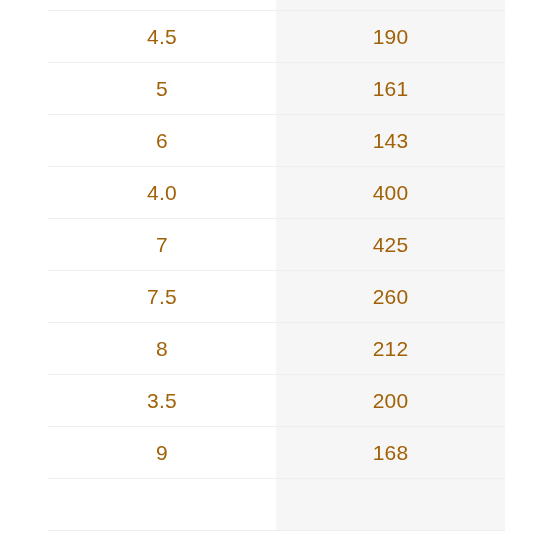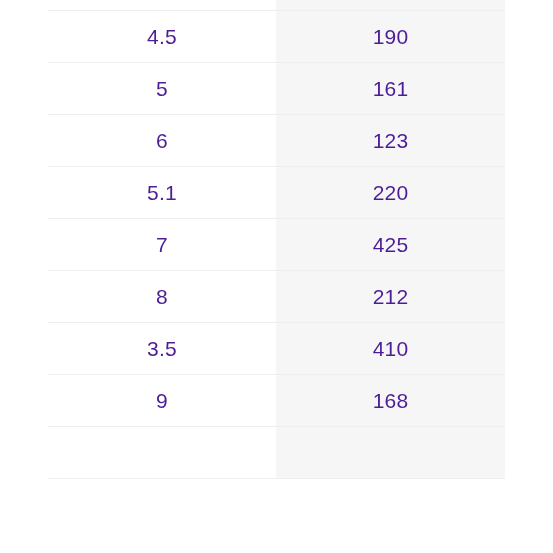--- a/index.html
+++ b/index.html
@@ -36,21 +36,21 @@
     border-collapse: collapse;
     table-layout: fixed;
   }
 
   table.size-table td {
     height: 51px;
     padding: 0;
     border-bottom: 1px solid #eeeeee;
     text-align: center;
     vertical-align: middle;
-    color: #4c1d95;
+    color: #a16207;
     font-size: 21px;
     font-weight: 400;
     letter-spacing: 0.2px;
     line-height: 1;
   }
 
   
   table.size-table td.col-us {
     width: 228px;
     background: #ffffff;
@@ -82,42 +82,46 @@
         </tr>
 
         <tr>
           <td class="col-us">5</td>
           <td class="col-mm">161</td>
         </tr>
 
 
         <tr>
           <td class="col-us">6</td>
-          <td class="col-mm">123</td>
+          <td class="col-mm">143</td>
         </tr>
 
         <tr>
-          <td class="col-us">5.1</td>
-          <td class="col-mm">220</td>
+          <td class="col-us">4.0</td>
+          <td class="col-mm">400</td>
         </tr>
 
         <tr>
           <td class="col-us">7</td>
           <td class="col-mm">425</td>
         </tr>
 
+        <tr>
+          <td class="col-us">7.5</td>
+          <td class="col-mm">260</td>
+        </tr>
 
         <tr>
           <td class="col-us">8</td>
           <td class="col-mm">212</td>
         </tr>
 
         <tr>
           <td class="col-us">3.5</td>
-          <td class="col-mm">410</td>
+          <td class="col-mm">200</td>
         </tr>
 
         <tr>
           <td class="col-us">9</td>
           <td class="col-mm">168</td>
         </tr>
 
         <tr>
           <td class="col-us"></td>
           <td class="col-mm"></td>

